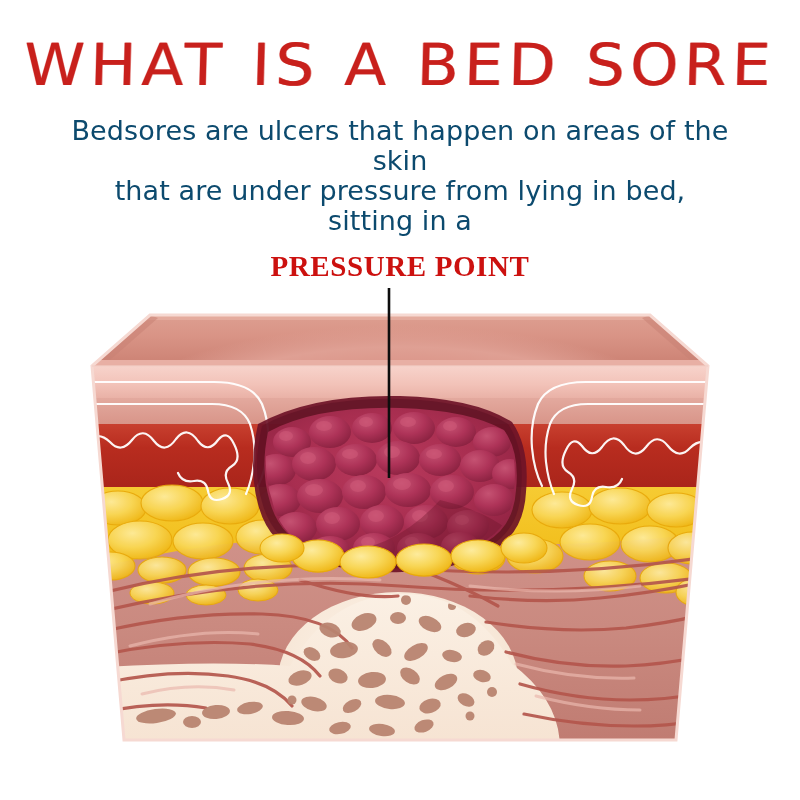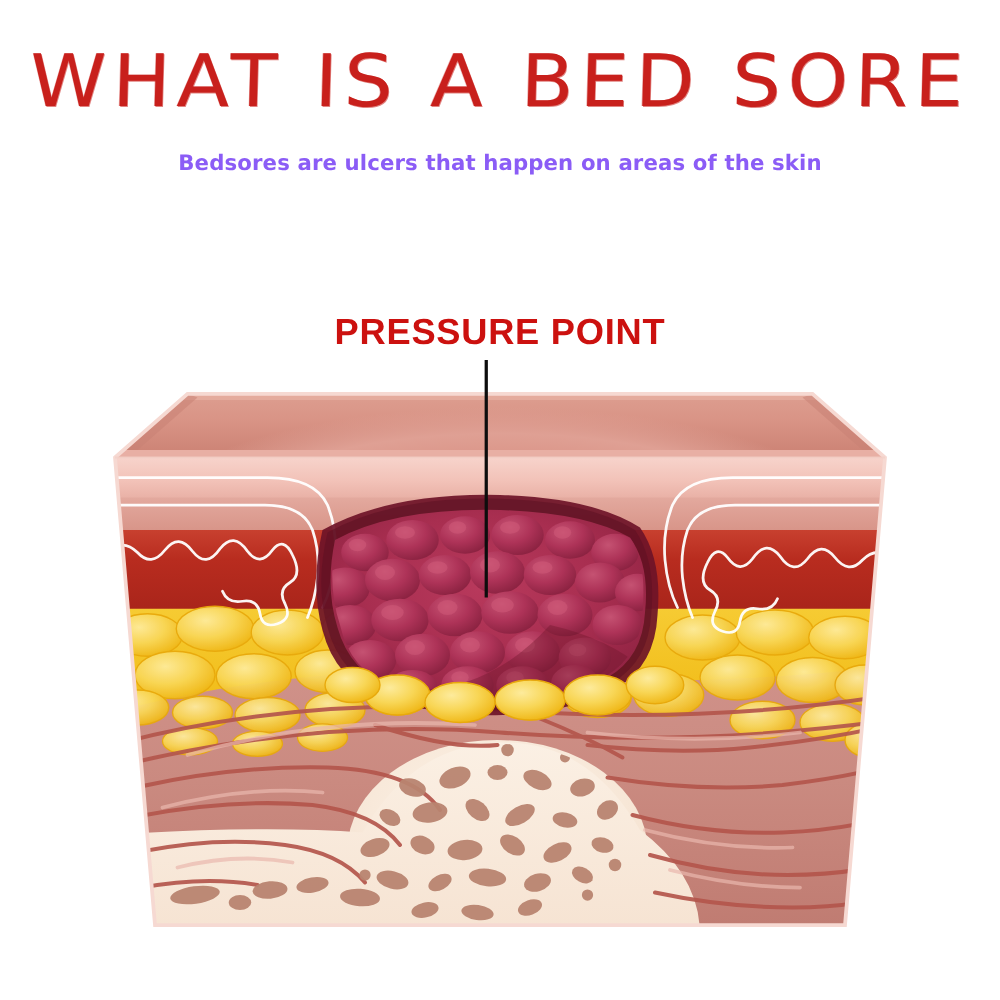--- a/index.html
+++ b/index.html
@@ -21,47 +21,48 @@
     transform-origin:50% 50%;
     white-space:nowrap;
     text-shadow:0.6px 0.3px 0 rgba(200,32,28,.55),-0.5px -0.3px 0 rgba(200,32,28,.35);
   }
 
   
   #intro{
     position:absolute;left:70px;top:116px;width:660px;
     text-align:center;
     font-family:"DejaVu Sans",sans-serif;
-    font-size:17px;line-height:30px;font-weight:700;
+    font-size:27px;line-height:30px;font-weight:400;
     letter-spacing:.1px;
-    color:#8b5cf6;
+    color:#0c4a6e;
   }
 
   
   #calloutLabel{
     position:absolute;left:0;top:250px;width:800px;
     text-align:center;
-    font-family:Liberation Sans, sans-serif;
+    font-family:Liberation Serif, serif;
     font-size:29px;font-weight:bold;letter-spacing:.6px;
     color:#cc110f;
   }
   #calloutLabel span{display:inline-block;}
 
   
   #diagram{position:absolute;left:0;top:0;width:800px;height:800px;}
 </style>
 </head>
 <body>
 
 <div id="stage">
 
   <div id="title">WHAT IS A BED SORE</div>
 
   <div id="intro">
     <div>Bedsores are ulcers that happen on areas of the skin</div>
+    <div>that are under pressure from lying in bed, sitting in a</div>
   </div>
 
   <div id="calloutLabel">
     <span>PRESSURE POINT</span>
   </div>
 
   <svg id="diagram" viewBox="0 0 800 800" aria-hidden="true">
     <defs>
 
       <linearGradient id="gTopSkin" x1="0" y1="0" x2="0" y2="1">

